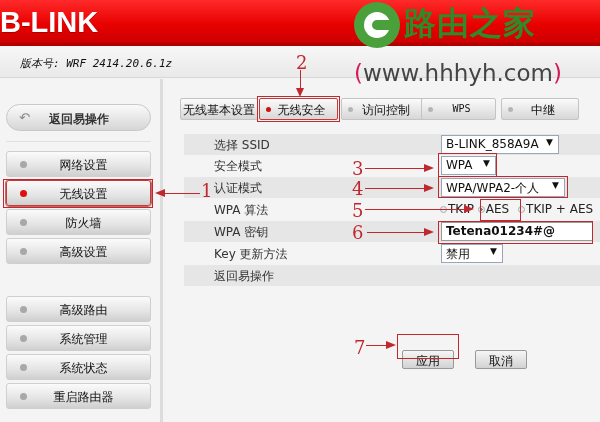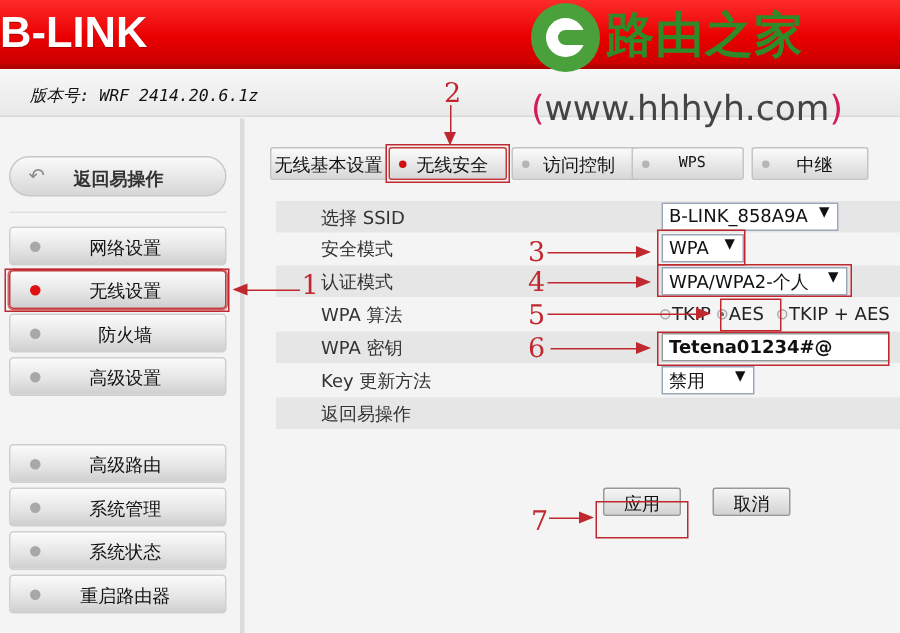--- a/index.html
+++ b/index.html
@@ -57,21 +57,21 @@
   .form-row.shade { background: #e6e6e6; }
   .form-row .label { position: absolute; left: 30px; top: 3px; font-size: 12px; color: #333; }
   .select { position: absolute; height: 19px; top: 1px; border: 1px solid #9aa6b8; background: #fff; font-size: 12px; padding: 1px 4px; color: #111; }
   .select .caret { position: absolute; right: 5px; top: 1px; font-size: 9px; }
   .radio-group { position: absolute; left: 256px; top: 3px; font-size: 12px; color: #222; white-space: nowrap; }
   .radio { display: inline-block; width: 7px; height: 7px; border-radius: 50%; border: 1px solid #aaa; background: #eee; vertical-align: middle; margin-right: 1px; }
   .radio.on { background: radial-gradient(circle, #777 35%, #eee 40%); }
   .text-input { position: absolute; height: 19px; top: 1px; border: 1px solid #999; background: #fff; font-size: 12px; padding: 1px 4px; color: #111; font-weight: bold; }
   .text-input.disabled { background: #ececec; border-color: #bbb; }
 
-  .btn { position: absolute; top: 325px; height: 19px; border-radius: 2px; border: 1px solid #999;
+  .btn { position: absolute; top: 350px; height: 19px; border-radius: 2px; border: 1px solid #999;
     background: linear-gradient(180deg, #f6f6f6, #d2d2d2); font-size: 12px; text-align: center; padding-top: 2px; color: #111; }
 
   
   .anno-box { position: absolute; border: 1px solid #c0282f; pointer-events: none; }
   .anno-num { position: absolute; color: #c0282f; font-size: 18px; font-family: "DejaVu Serif", serif; }
   .anno-line { position: absolute; height: 1px; background: #c0282f; }
   .anno-vline { position: absolute; width: 1px; background: #c0282f; }
   .arrow-r { position: absolute; width: 0; height: 0; border-top: 4px solid transparent; border-bottom: 4px solid transparent; border-left: 10px solid #c0282f; }
   .arrow-l { position: absolute; width: 0; height: 0; border-top: 4px solid transparent; border-bottom: 4px solid transparent; border-right: 10px solid #c0282f; }
   .arrow-d { position: absolute; width: 0; height: 0; border-left: 4px solid transparent; border-right: 4px solid transparent; border-top: 9px solid #c0282f; }

